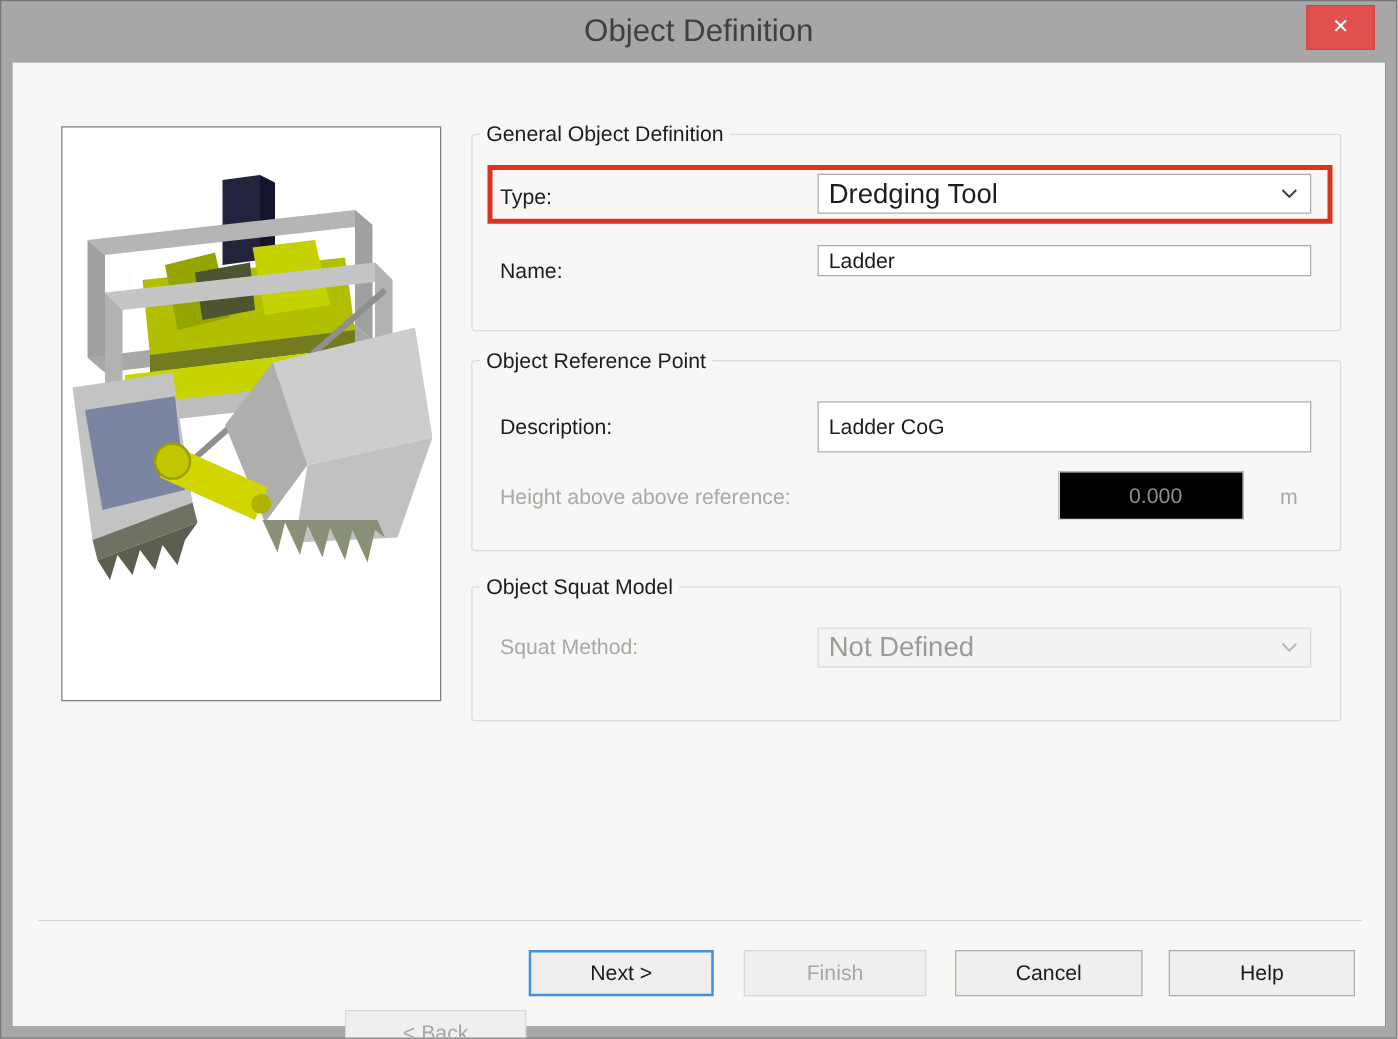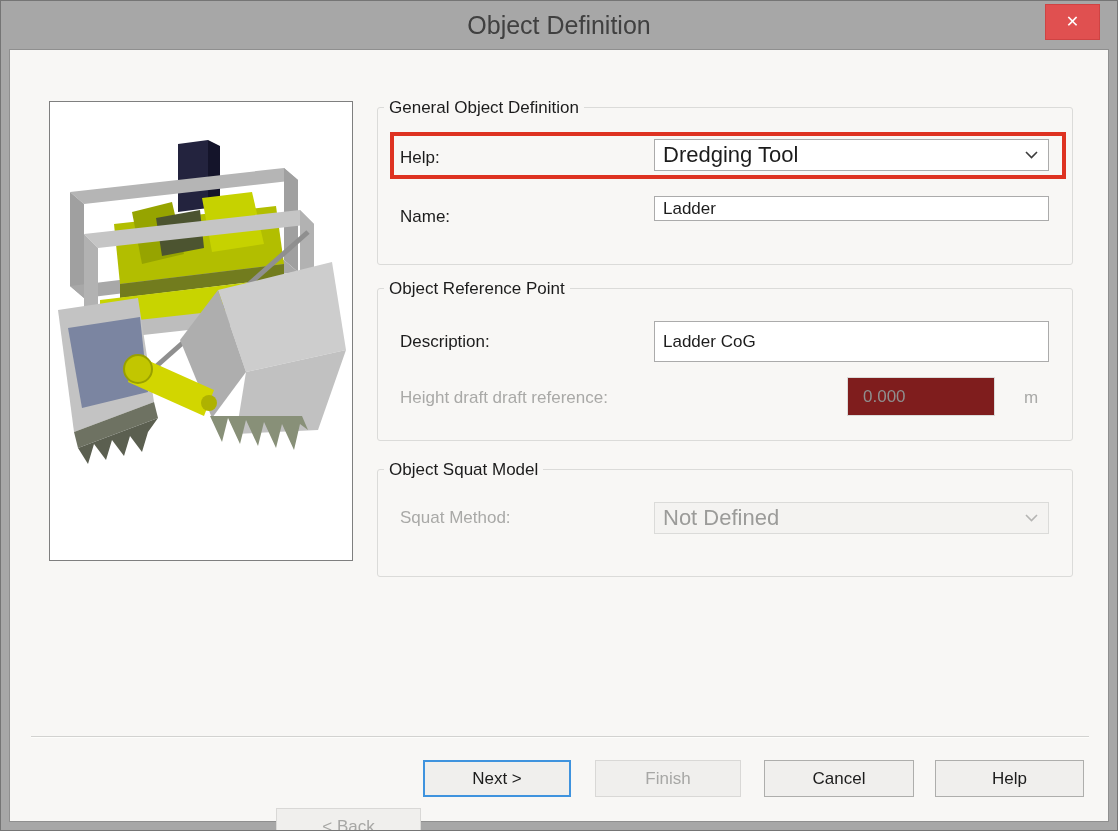--- a/index.html
+++ b/index.html
@@ -38,21 +38,21 @@
   .group-title{
     position:absolute; top:-10px; left:6px; background:#f8f7f5;
     padding:0 5px; font-size:17px; color:#1c1c1c; white-space:nowrap;
   }
   .lbl{ position:absolute; font-size:17px; color:#1c1c1c; white-space:nowrap; }
   .lbl.disabled{ color:#a9a9a7; }
   .txt{
     position:absolute; border:1px solid #ababab; background:#fff;
     font-family:inherit; font-size:17px; color:#1c1c1c; padding:0 8px;
   }
-  .txt.num{ text-align:left; background:#7f1d1d; border-color:#dbdbd9; color:#8f8f8f;padding-left:15px; }
+  .txt.num{ text-align:center; background:#000000; border-color:#dbdbd9; color:#8f8f8f;padding-left:15px; }
   .combo{
     position:absolute; border:1px solid #ababab; background:#fff;
     display:flex; align-items:center; padding:0 30px 0 8px;
     font-size:22px; color:#1c1c1c; cursor:pointer;
   }
   .combo .chev{ position:absolute; right:10px; top:50%; transform:translateY(-50%); }
   .combo .chev path{ fill:none; stroke:#3c3c3c; stroke-width:1.6; }
   .combo.disabled{ background:#f4f3f1; border-color:#dbdbd9; color:#9b9b99; cursor:default; }
   .combo.disabled .chev path{ stroke:#b5b5b3; }
   .red-box{ position:absolute; left:388px; top:130px; width:676px; height:47px;
@@ -142,39 +142,39 @@
       <circle cx="82" cy="261" r="14" fill="#c2c600" stroke="#99a000" stroke-width="2"></circle>
       <circle cx="153" cy="295" r="8" fill="#aeb200"></circle>
     </svg>
   </div>
 
   <div class="group" id="group-general">
     <span class="group-title">General Object Definition</span>
 
     <div class="red-box" style="left:12px; top:24px;"></div>
 
-    <span class="lbl pos-type-label">Help:</span>
+    <span class="lbl pos-type-label">Type:</span>
     <div class="combo pos-type-combo">
       <span>Dredging Tool</span>
       <svg class="chev" width="13" height="8" viewBox="0 0 13 8">
         <path d="M1 1 L6.5 6.5 L12 1"></path>
       </svg>
     </div>
 
     <span class="lbl pos-name-label">Name:</span>
     <input class="txt pos-name-input" type="text" value="Ladder" style="">
   </div>
 
   <div class="group" id="group-reference">
     <span class="group-title">Object Reference Point</span>
 
     <span class="lbl pos-desc-label">Description:</span>
     <input class="txt pos-desc-input" type="text" value="Ladder CoG" style="">
 
-    <span class="lbl disabled pos-height-label">Height draft draft reference:</span>
+    <span class="lbl disabled pos-height-label">Height above above reference:</span>
     <input class="txt num pos-height-input" type="text" disabled="" value="0.000" style="">
     <span class="lbl disabled pos-height-unit">m</span>
   </div>
 
   <div class="group" id="group-squat">
     <span class="group-title">Object Squat Model</span>
 
     <span class="lbl disabled pos-squat-label">Squat Method:</span>
     <div class="combo disabled pos-squat-combo">
       <span>Not Defined</span>

